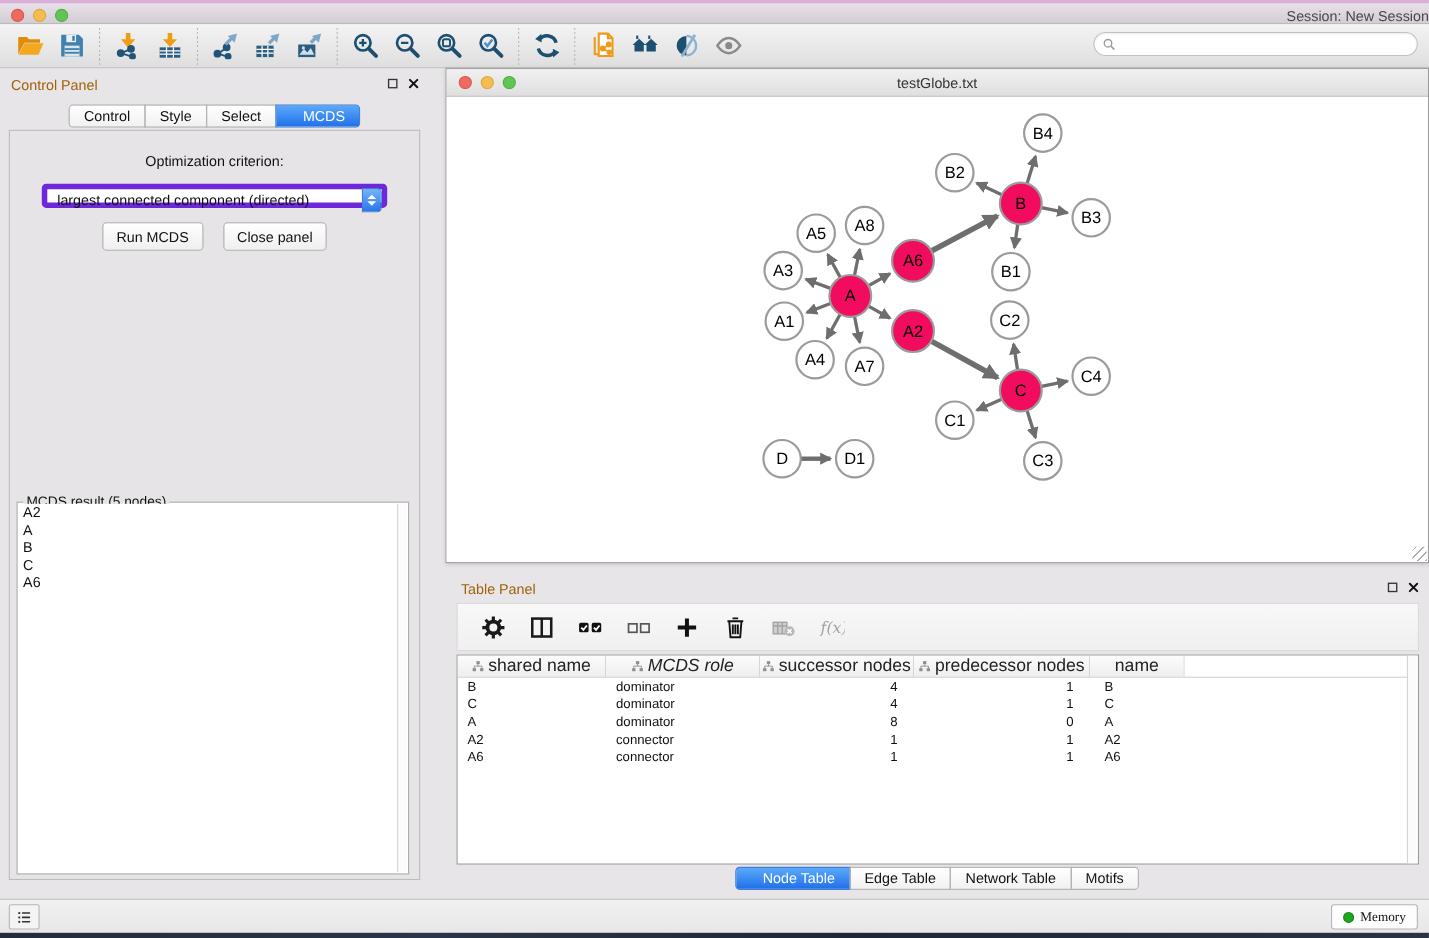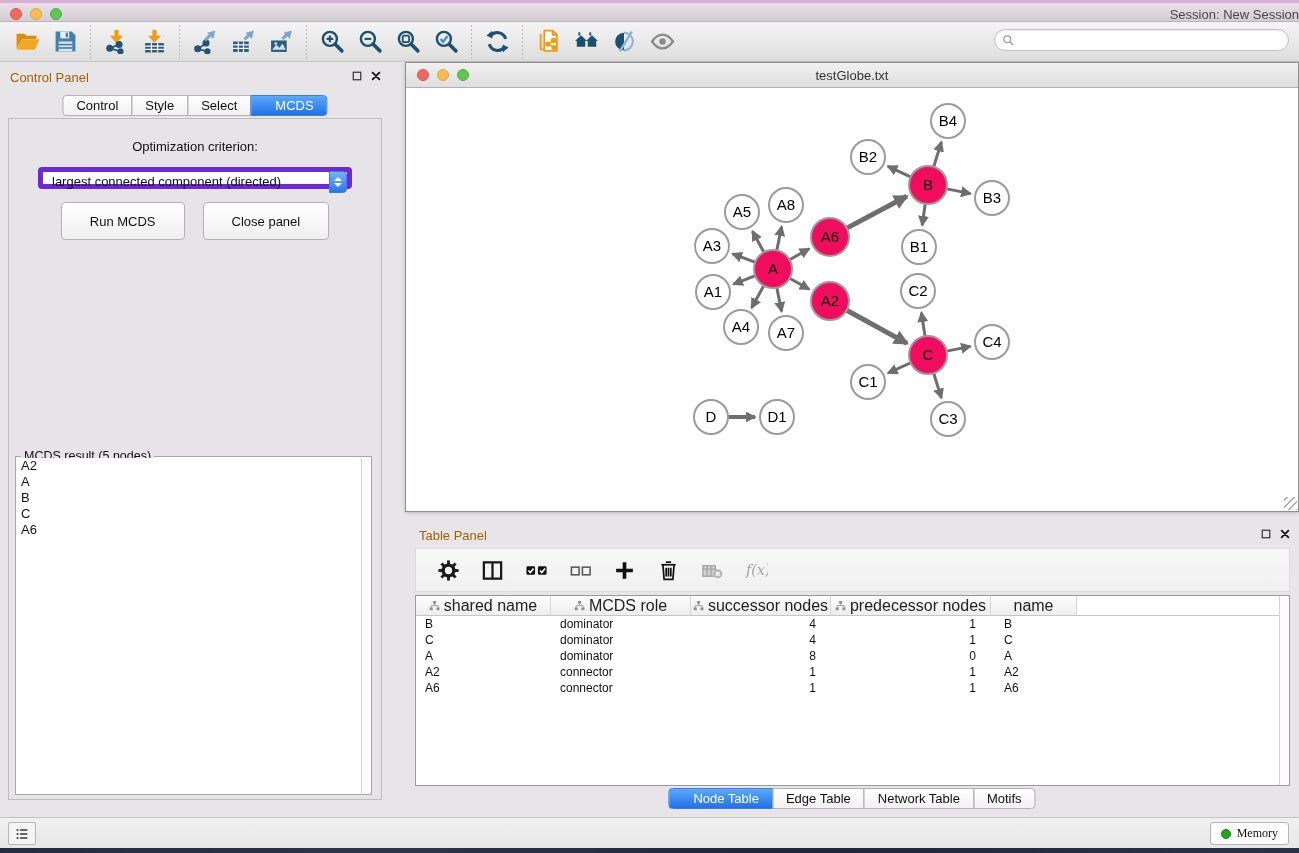--- a/index.html
+++ b/index.html
@@ -57,21 +57,21 @@
     white-space:nowrap; overflow:hidden; }
   #criterion .stepper { position:absolute; right:0; top:-1px; width:18px; height:22px;
     border-radius:0 4px 4px 0; background:linear-gradient(#74b4fb,#2a76e9);
     border:1px solid #3f7fd6; display:flex; flex-direction:column;
     align-items:center; justify-content:center; gap:2px; }
   .tri-up { width:0; height:0; border-left:4px solid transparent; border-right:4px solid transparent;
     border-bottom:4px solid #fff; }
   .tri-down { width:0; height:0; border-left:4px solid transparent; border-right:4px solid transparent;
     border-top:4px solid #fff; }
   #cp-buttons { display:flex; justify-content:center; gap:18px; margin-top:13px; }
-  .mac-btn { height:38px; padding:0 28px; font-size:13px; color:#111;
+  .mac-btn { height:26px; padding:0 12px; font-size:13px; color:#111;
     background:linear-gradient(#ffffff,#efefef); border:1px solid #b2b2b2; border-radius:4px;
     font-family:"Liberation Sans",sans-serif; }
 
   #result-box { position:absolute; left:6px; right:9px; top:337px; bottom:4px;
     border:1px solid #a6a6a6; background:#fff; }
   #result-title { position:absolute; top:-8px; left:5px; background:#e6e4e6;
     font-size:12.5px; color:#111; padding:0 3px; }
   #result-list { position:absolute; inset:1px 10px 1px 1px; background:#fff; overflow:hidden; }
   .result-item { font-size:13px; line-height:16px; padding-left:4px; color:#111; }
   #result-scroll { position:absolute; top:1px; bottom:1px; right:1px; width:9px;
@@ -652,21 +652,21 @@
       </div>
     </div>
   <div id="tp-table">
     <div id="tp-header">
         <div class="th" style="width: 135px;">
           <svg>
             <use href="#i-attr"></use>
           </svg>
           <span>shared name</span>
         </div>
-        <div class="th" style="width: 140px;">
+        <div class="th" style="width: 140px; font-style: italic;">
           <svg>
             <use href="#i-attr"></use>
           </svg>
           <span>MCDS role</span>
         </div>
         <div class="th" style="width: 140px;">
           <svg>
             <use href="#i-attr"></use>
           </svg>
           <span>successor nodes</span>

